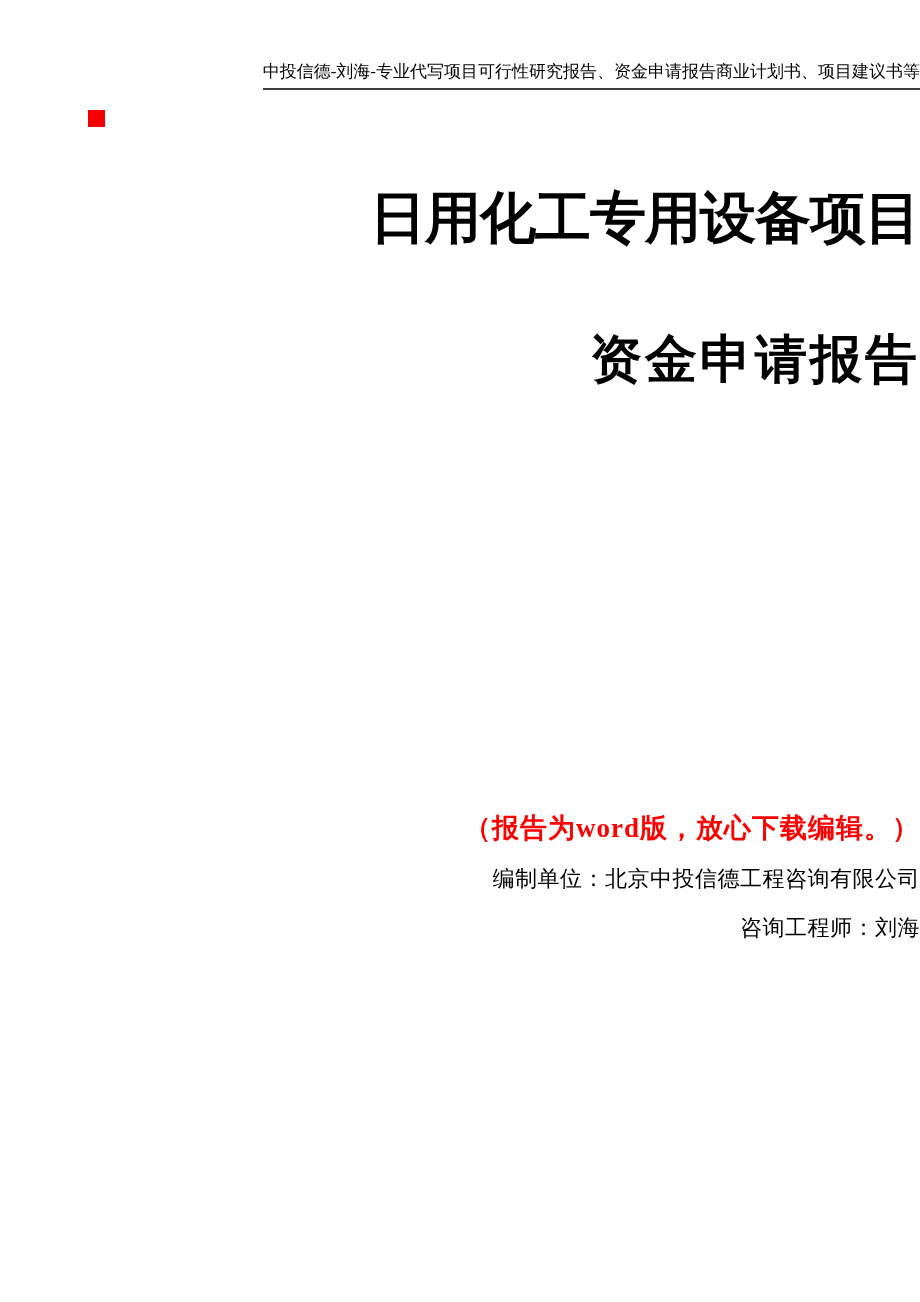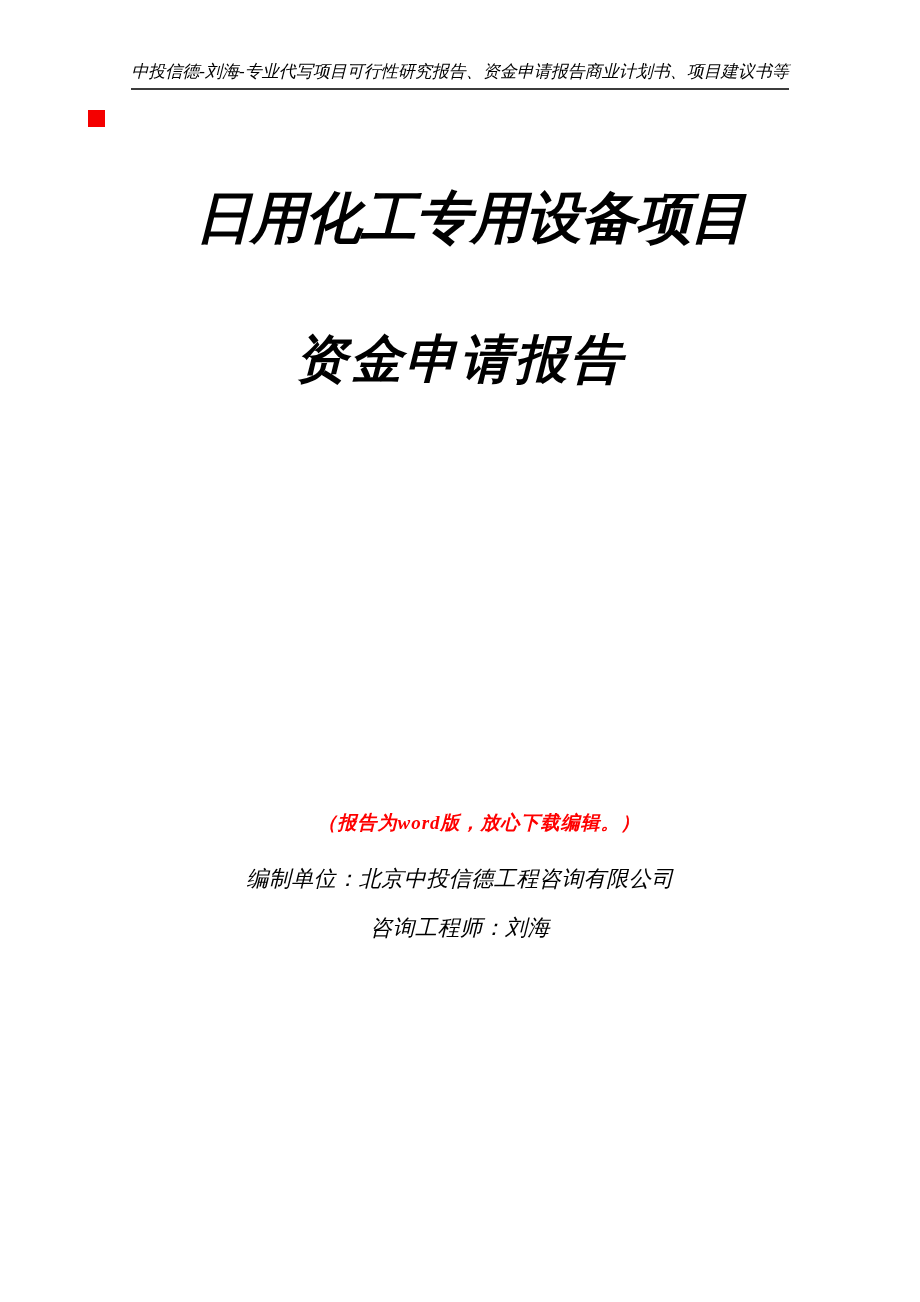--- a/index.html
+++ b/index.html
@@ -11,23 +11,22 @@
     overflow: hidden;
   }
   .page {
     position: relative;
     width: 920px; height: 1302px;
     background: #ffffff;
   }
   .centered-row {
     position: absolute;
     left: 0; width: 100%;
-    text-align: center;
+    text-align: right;
     white-space: nowrap;
-    font-style: italic;
   }
   .doc-header { top: 60px; font-size: 17px; line-height: 1.45; }
   .doc-header .underlined {
     display: inline-block;
     padding-bottom: 3px;
     border-bottom: 2px solid #3c3c3c;
   }
   .red-marker {
     position: absolute;
     left: 88px; top: 110px;
@@ -41,21 +40,21 @@
     letter-spacing: -1px; line-height: 1.15; padding-left: 21px;
   }
   .title-line-2 {
     top: 330px;
     font-family: "Liberation Sans", sans-serif;
     font-size: 52px; font-weight: 700;
     letter-spacing: 3px; line-height: 1.15;
   }
   .notice-line {
     top: 810px;
-    font-size: 19px; font-weight: 700;
+    font-size: 27px; font-weight: 700;
     color: #fe0000;
     letter-spacing: 1px;
     padding-left: 38px;
   }
   .prepared-line { top: 864px; font-size: 22px; letter-spacing: 0.5px; }
   .consultant-line { top: 913px; font-size: 22px; letter-spacing: 0.5px; }
 </style>
 </head>
 <body>
 

